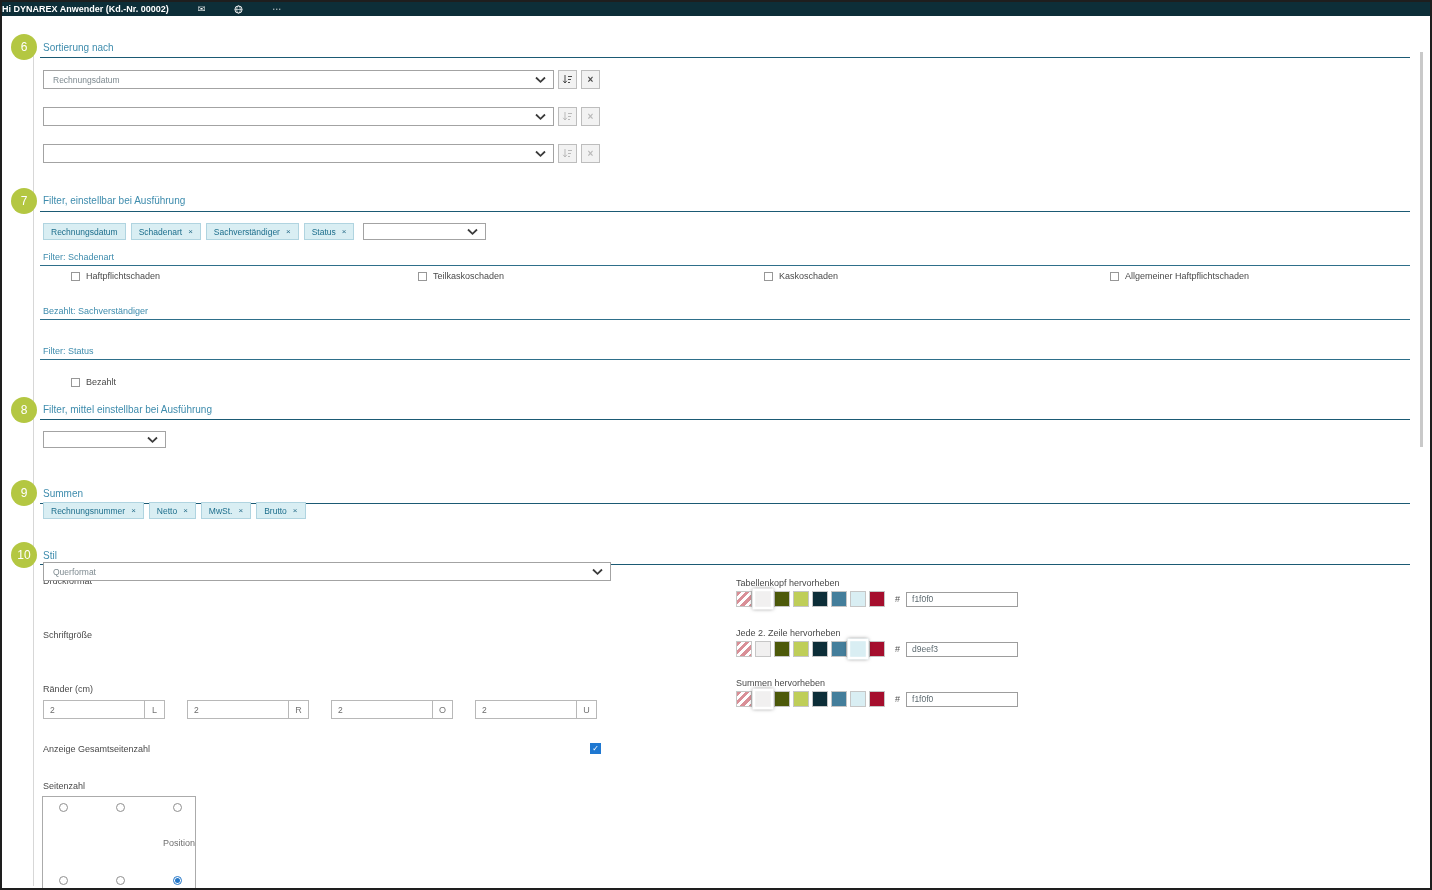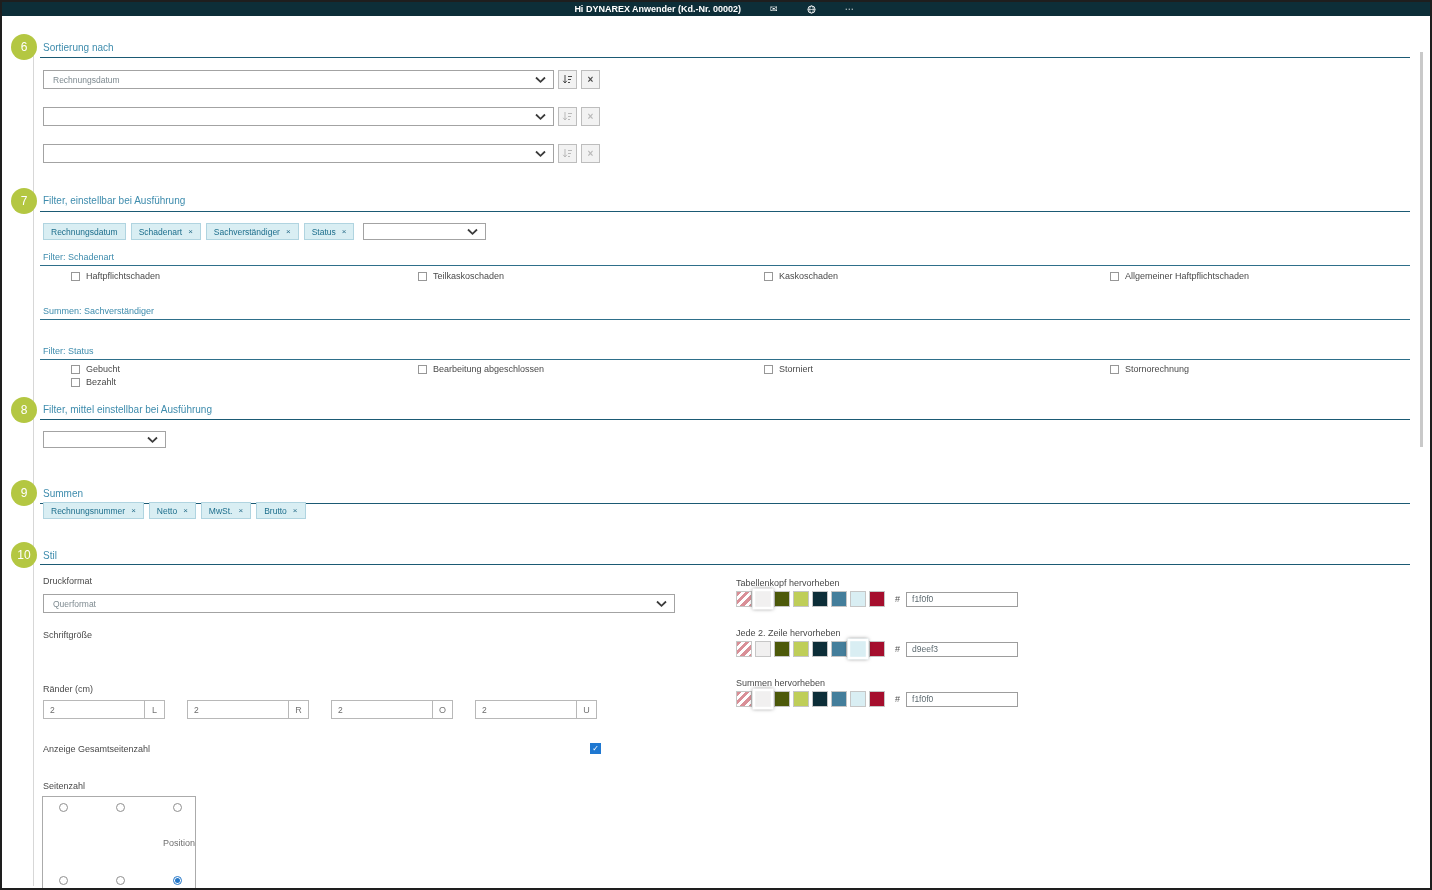--- a/index.html
+++ b/index.html
@@ -3,21 +3,21 @@
 <meta charset="utf-8">
 <style>
   * { margin:0; padding:0; box-sizing:border-box; }
   html,body { background:#888; }
   body { font-family:"Liberation Sans", sans-serif; }
   .page { position:relative; width:1432px; height:890px; background:#fff;
           border:2px solid #1e1e1e; overflow:hidden; margin:0 auto; }
 
   
   .topbar { position:absolute; top:0; left:0; right:0; height:14px; background:#0d2e38;
-            display:flex; justify-content:center; align-items:center; gap:29px;
+            display:flex; justify-content:flex-start; align-items:center; gap:29px;
             padding-right:4px; color:#fff; font-size:9px; font-weight:bold; }
   .topbar .ticon { display:inline-flex; align-items:center; font-size:9px; font-weight:normal; cursor:pointer; }
 
   
   .connector { position:absolute; left:31px; top:45px; bottom:2px; width:1px; background:#d7d7d7; }
   .numcircle { position:absolute; left:9px; width:26px; height:26px; border-radius:50%;
                background:#b4c742; color:#fff; font-size:12px; display:flex;
                align-items:center; justify-content:center; z-index:2; }
 
   .sec-title { position:absolute; left:41px; color:#3e8cad; font-size:10px; }
@@ -204,43 +204,25 @@
     <div class="chk">
         <span class="cbox"></span>
         <span>Kaskoschaden</span>
       </div>
     <div class="chk">
         <span class="cbox"></span>
         <span>Allgemeiner Haftpflichtschaden</span>
       </div>
   </div>
 
-  <div class="grp-label" style="top:304px">Summen: Sachverständiger</div>
+  <div class="grp-label" style="top:304px">Bezahlt: Sachverständiger</div>
   <div class="rule rule-light" style="top:317px"></div>
 
   <div class="grp-label" style="top:344px">Filter: Status</div>
   <div class="rule rule-light" style="top:357px"></div>
-  <div class="chk-grid" style="top:362px">
-    <div class="chk">
-        <span class="cbox"></span>
-        <span>Gebucht</span>
-      </div>
-    <div class="chk">
-        <span class="cbox"></span>
-        <span>Bearbeitung abgeschlossen</span>
-      </div>
-    <div class="chk">
-        <span class="cbox"></span>
-        <span>Storniert</span>
-      </div>
-    <div class="chk">
-        <span class="cbox"></span>
-        <span>Stornorechnung</span>
-      </div>
-  </div>
   <div class="chk-grid" style="top:375px">
     <div class="chk">
         <span class="cbox"></span>
         <span>Bezahlt</span>
       </div>
   </div>
 
   <div class="numcircle" style="top:395px">8</div>
   <div class="sec-title" style="top:402px">Filter, mittel einstellbar bei Ausführung</div>
   <div class="rule" style="top:417px"></div>
@@ -273,21 +255,21 @@
       <span>Brutto</span>
       <span class="tag-x">×</span>
     </span>
   </div>
 
   <div class="numcircle" style="top:540px">10</div>
   <div class="sec-title" style="top:548px">Stil</div>
   <div class="rule" style="top:562px"></div>
 
   <div class="field-label" style="left:41px; top:574px">Druckformat</div>
-  <div class="dd" style="position:absolute; left:41px; top:592px; width:632px">
+  <div class="dd" style="position:absolute; left:41px; top:560px; width:568px">
     <span class="dd-text">Querformat</span>
     <span class="dd-chev">
         <svg width="11" height="7" viewBox="0 0 11 7">
           <polyline points="1,1 5.5,5.3 10,1" fill="none" stroke="#3c3c3c" stroke-width="1.8"></polyline>
         </svg>
       </span>
   </div>
 
   <div class="field-label" style="left:41px; top:628px">Schriftgröße</div>
 

